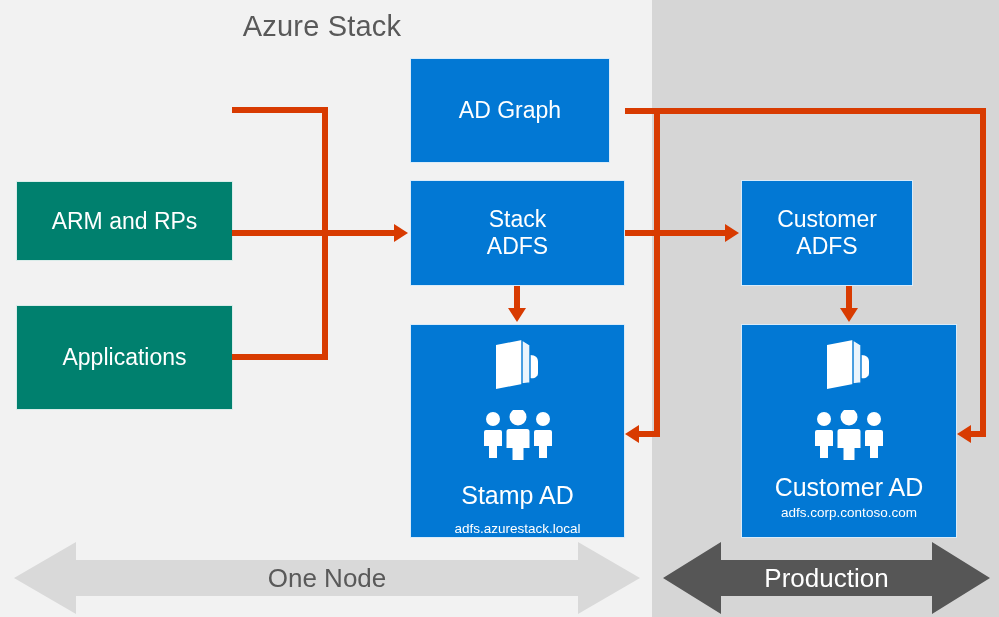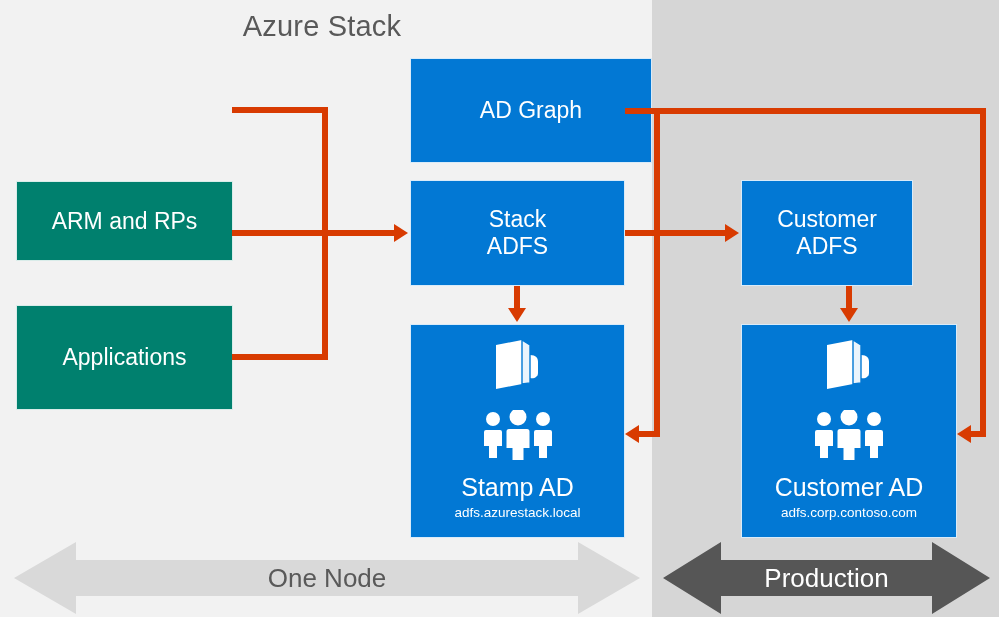--- a/index.html
+++ b/index.html
@@ -36,23 +36,23 @@
   }
   .box-green{background:#00806E;}
   .box-blue{background:#0278D4;}
   .box .lbl{font-size:23px;line-height:1.16;font-weight:400;}
   .box .lbl2{font-size:23px;line-height:1.16;}
   .box .sub{font-size:13.5px;line-height:1.2;margin-top:3px;}
 
   .b-portal     {left:16px; top:58px;  width:217px;height:105px;}
   .b-arm        {left:16px; top:181px; width:217px;height:80px;}
   .b-apps       {left:16px; top:305px; width:217px;height:105px;}
-  .b-adgraph    {left:410px;top:58px;  width:242px;height:105px;}
+  .b-adgraph    {left:410px;top:58px;  width:200px;height:105px;}
   .b-stampadfs  {left:410px;top:180px; width:215px;height:106px;}
-  .b-stampad    {left:410px;top:324px; width:215px;height:214px;justify-content:flex-start;padding-top:14px;}
+  .b-stampad    {left:410px;top:324px; width:215px;height:214px;justify-content:space-between;padding-top:14px;}
   .b-custadfs   {left:741px;top:180px; width:172px;height:106px;}
   .b-custad     {left:741px;top:324px; width:216px;height:214px;justify-content:flex-start;padding-top:14px;}
 
   .ad-icons{display:flex;flex-direction:column;align-items:center;margin-bottom:10px;}
   .ad-title{font-size:25px;line-height:1.1;}
 
   
   .ln{position:absolute;background:#D83B01;}
   .arrow{position:absolute;width:0;height:0;}
   .ar-right{border-top:9px solid transparent;border-bottom:9px solid transparent;border-left:14px solid #D83B01;}

